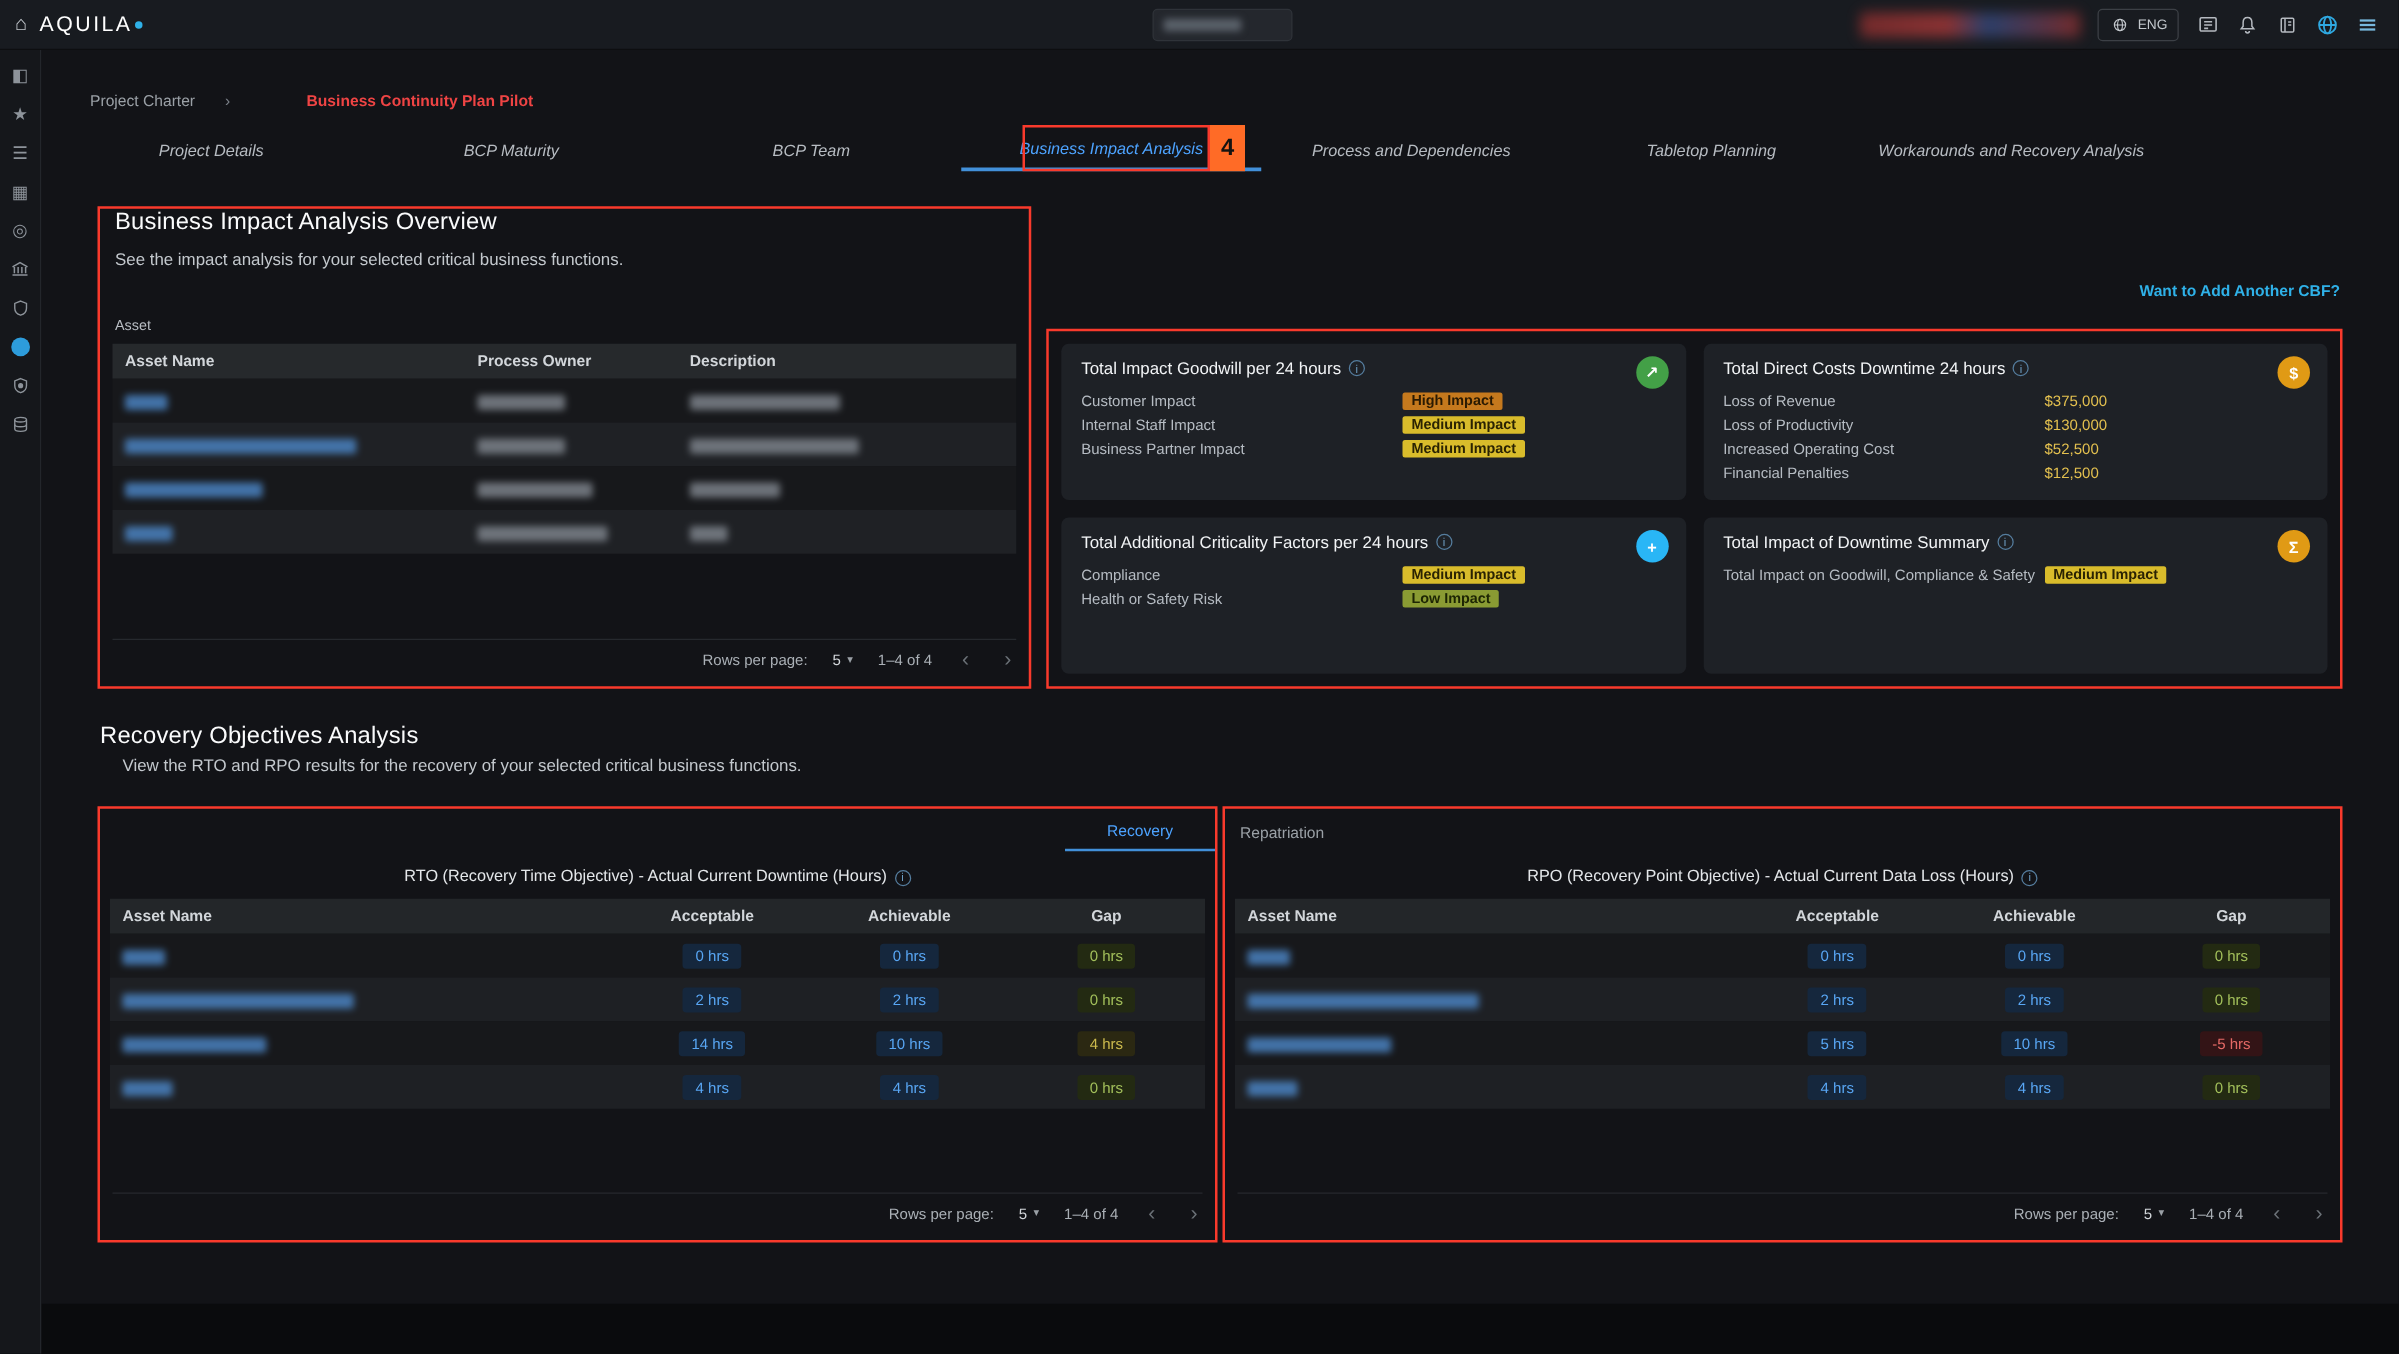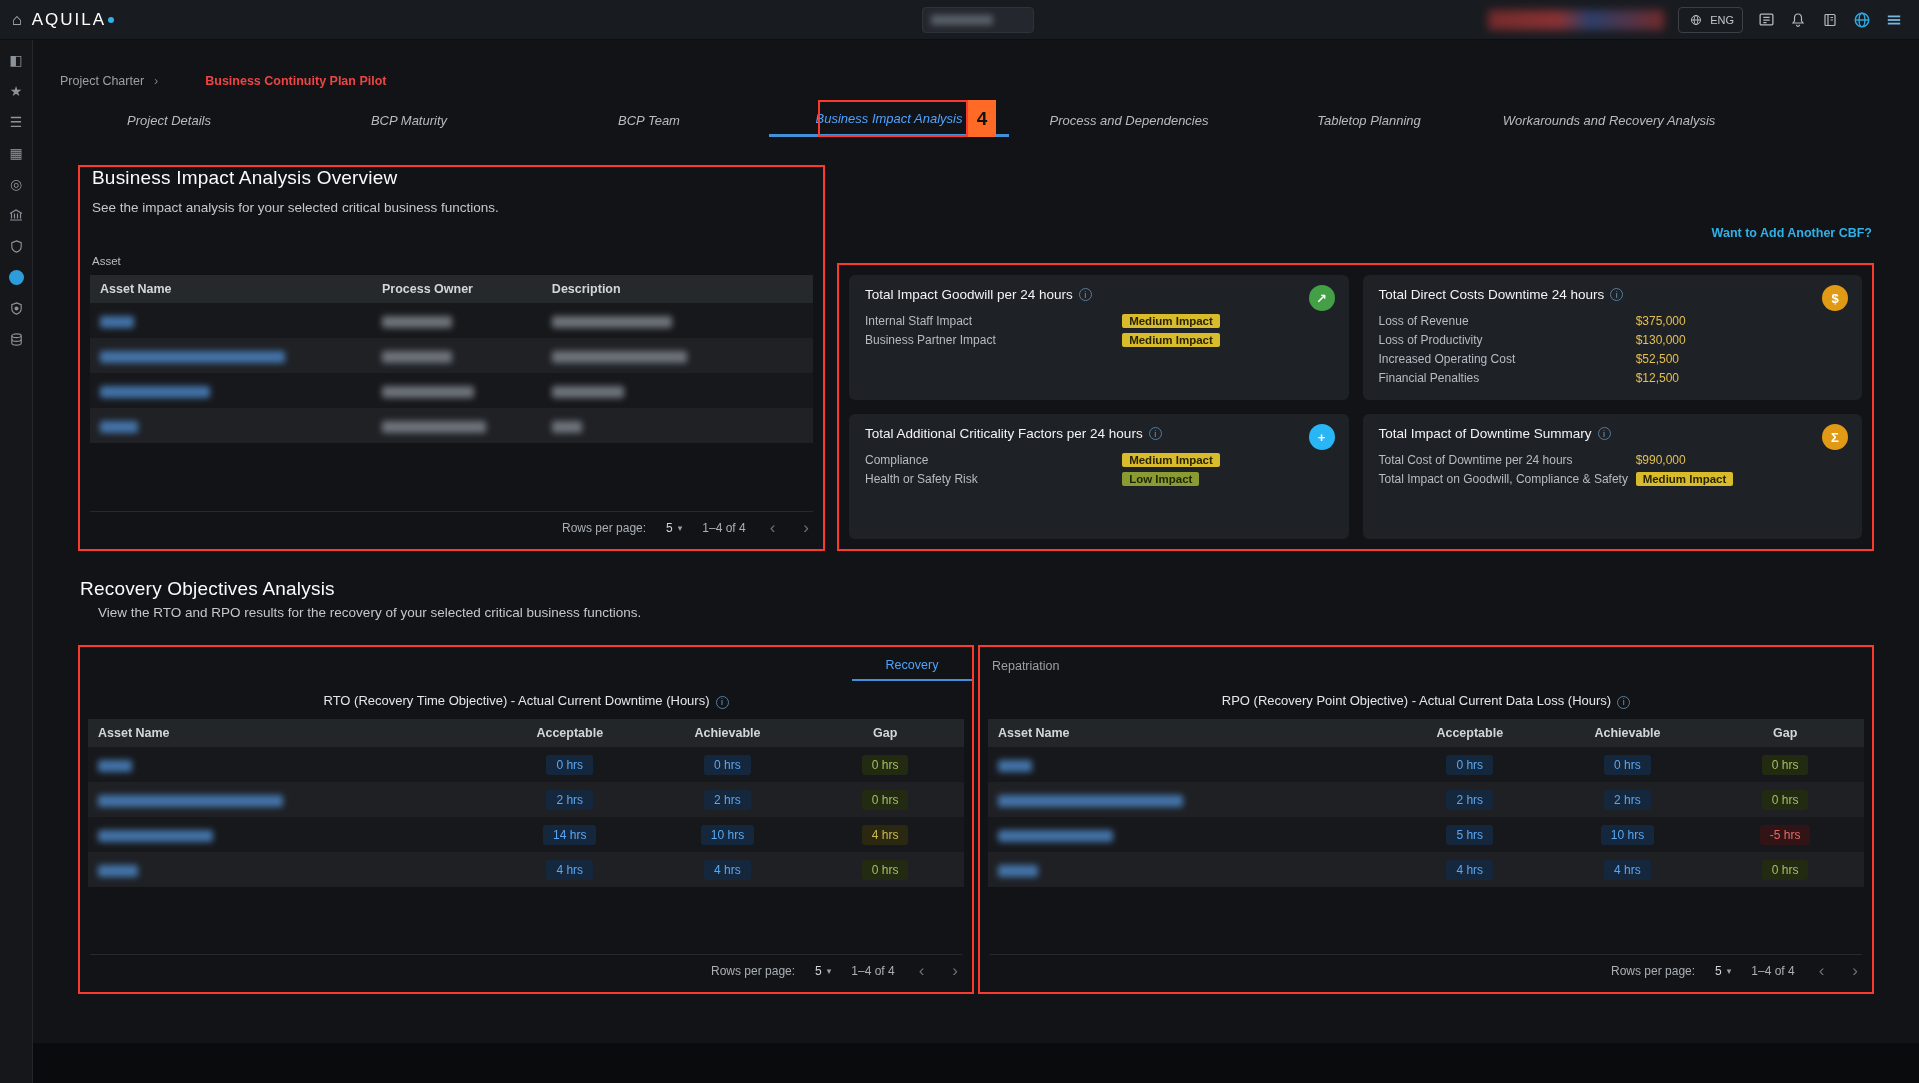--- a/index.html
+++ b/index.html
@@ -29,21 +29,21 @@
   
   .sidebar { position:absolute; top:40px; left:0; width:33px; bottom:0;
     background:#15171b; border-right:1px solid #23262b; display:flex; flex-direction:column;
     align-items:center; padding-top:10px; gap:11px; z-index:5; }
   .sb-item { width:20px; height:20px; display:flex; align-items:center; justify-content:center;
     color:#8d939a; font-size:14px; }
   .sb-circle { width:15px; height:15px; border-radius:50%; background:#2d9cdb; }
   
   .main-bg { position:absolute; top:40px; left:33px; width:1886px; height:1003px; background:#121317; z-index:0; }
   
-  .breadcrumb { position:absolute; left:60px; top:74px; z-index:2; font-size:12.5px; display:flex; gap:10px; align-items:center;justify-content:flex-end; }
+  .breadcrumb { position:absolute; left:72px; top:74px; z-index:2; font-size:12.5px; display:flex; gap:24px; align-items:center;justify-content:flex-end; }
   .bc-parent { color:#9aa0a6; }
   .bc-sep { color:#7c828a; }
   .bc-current { color:#ef4444; font-weight:bold;margin-left:37px; }
   
   .tabs { position:absolute; left:49px; top:103px; width:1680px; height:34px; display:flex; z-index:2; }
   .tab { flex:1; display:flex; align-items:center; justify-content:center; font-size:13px; color:#b7bcc2;font-style:italic; }
   .tab.active { color:#4da3ff; border-bottom:3px solid #4290d9; }
   
   .ann { border:2px solid #f93a2c; position:absolute; z-index:3; background:transparent; }
   .ann-tab { left:818px; top:100px; width:150px; height:37px; z-index:10; pointer-events:none; }
@@ -281,20 +281,24 @@
 <div class="ann box-cards">
 
   <div class="card">
     <div class="card-title-row">
       <span class="card-title">Total Impact Goodwill per 24 hours</span>
       <span class="info">i</span>
     </div>
     <span class="card-circle cc-green">↗</span>
     <div class="card-rows">
       <div class="crow">
+          <span class="clabel">Customer Impact</span>
+          <span class="badge high">High Impact</span>
+        </div>
+      <div class="crow">
           <span class="clabel">Internal Staff Impact</span>
           <span class="badge medium">Medium Impact</span>
         </div>
       <div class="crow">
           <span class="clabel">Business Partner Impact</span>
           <span class="badge medium">Medium Impact</span>
         </div>
     </div>
   </div>
 
@@ -342,24 +346,20 @@
     </div>
   </div>
 
   <div class="card">
     <div class="card-title-row">
       <span class="card-title">Total Impact of Downtime Summary</span>
       <span class="info">i</span>
     </div>
     <span class="card-circle cc-amber">Σ</span>
     <div class="card-rows">
-      <div class="crow">
-          <span class="clabel">Total Cost of Downtime per 24 hours</span>
-          <span class="money">$990,000</span>
-        </div>
       <div class="crow">
           <span class="clabel">Total Impact on Goodwill, Compliance &amp; Safety</span>
           <span class="badge medium">Medium Impact</span>
         </div>
     </div>
   </div>
 
 </div>
 
 <div class="sec-title rec-title">Recovery Objectives Analysis</div>

